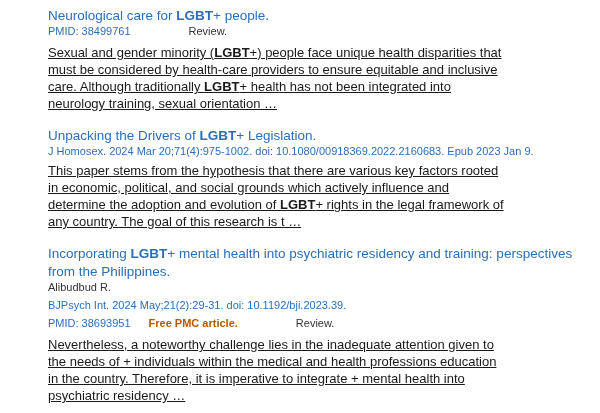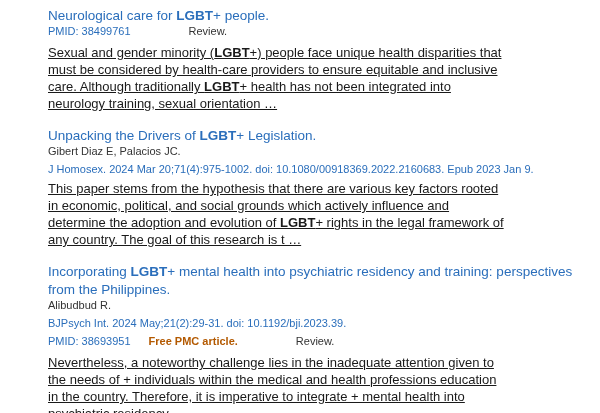--- a/index.html
+++ b/index.html
@@ -77,19 +77,19 @@
   }
 </style>
 </head>
 <body>
 
 <div class="results">
     <div class="result"><a class="result-title">Neurological care for <b>LGBT</b>+ people.</a><div class="meta-row">
         <span class="pmid">PMID: 38499761</span>
         <span class="review-tag">Review.</span>
       </div><div class="snippet">Sexual and gender minority (<b>LGBT</b>+) people face unique health disparities that must be considered by health-care providers to ensure equitable and inclusive care. Although traditionally <b>LGBT</b>+ health has not been integrated into neurology training, sexual orientation …</div></div>
-    <div class="result"><a class="result-title">Unpacking the Drivers of <b>LGBT</b>+ Legislation.</a><div class="authors">Gibert Diaz E, Palacios JC.</div><div class="citation">J Homosex. 2024 Mar 20;71(4):975-1002. doi: 10.1080/00918369.2022.2160683. Epub 2023 Jan 9.</div><div class="snippet">This paper stems from the hypothesis that there are various key factors rooted in economic, political, and social grounds which actively influence and determine the adoption and evolution of <b>LGBT</b>+ rights in the legal framework of any country. The goal of this research is t …</div></div>
+    <div class="result"><a class="result-title">Unpacking the Drivers of <b>LGBT</b>+ Legislation.</a><div class="citation">J Homosex. 2024 Mar 20;71(4):975-1002. doi: 10.1080/00918369.2022.2160683. Epub 2023 Jan 9.</div><div class="snippet">This paper stems from the hypothesis that there are various key factors rooted in economic, political, and social grounds which actively influence and determine the adoption and evolution of <b>LGBT</b>+ rights in the legal framework of any country. The goal of this research is t …</div></div>
     <div class="result"><a class="result-title">Incorporating <b>LGBT</b>+ mental health into psychiatric residency and training: perspectives from the Philippines.</a><div class="authors">Alibudbud R.</div><div class="citation">BJPsych Int. 2024 May;21(2):29-31. doi: 10.1192/bji.2023.39.</div><div class="meta-row">
         <span class="pmid">PMID: 38693951</span>
         <span class="free-article">Free PMC article.</span>
         <span class="review-tag">Review.</span>
       </div><div class="snippet">Nevertheless, a noteworthy challenge lies in the inadequate attention given to the needs of + individuals within the medical and health professions education in the country. Therefore, it is imperative to integrate + mental health into psychiatric residency …</div></div>
   </div>
 
 </body></html>

